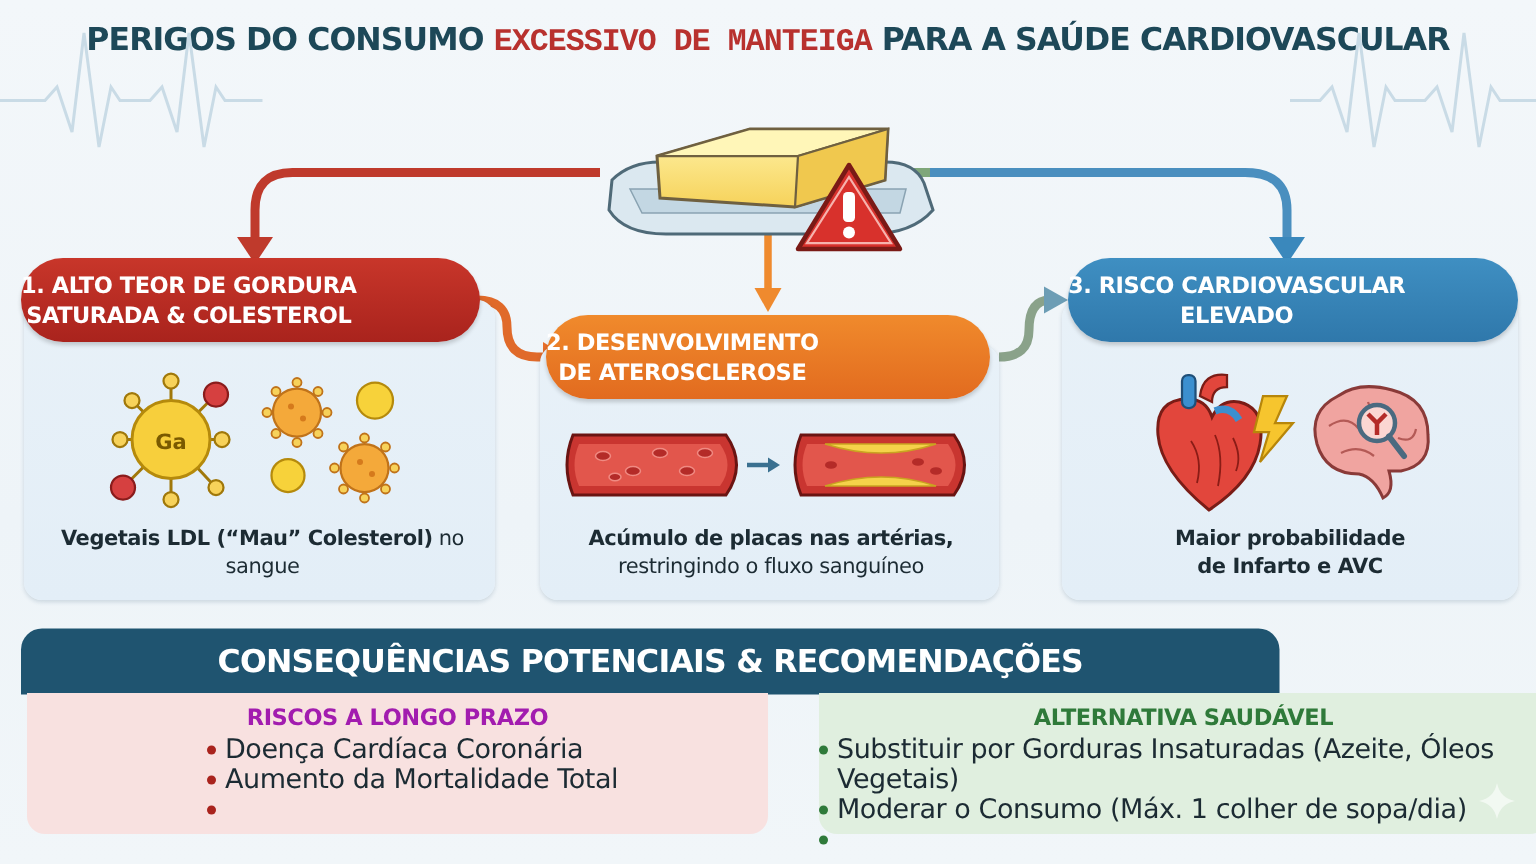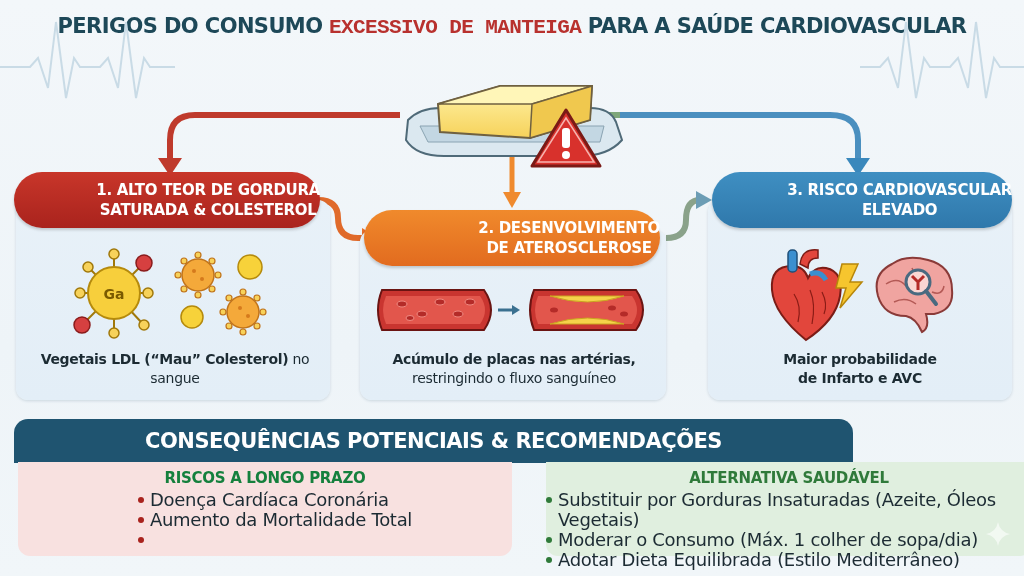--- a/index.html
+++ b/index.html
@@ -20,21 +20,21 @@
   svg.bg { position: absolute; left: 0; top: 0; }
 
   .card {
     position: absolute; border-radius: 12px;
     background: linear-gradient(180deg, #e8f1f8 0%, #e3eef7 100%);
     box-shadow: 0 1px 3px rgba(40,80,110,0.18);
   }
   .pill {
     position: absolute; border-radius: 28px; color: #fff; font-weight: bold;
     text-align: center; font-size: 15px; line-height: 20px; letter-spacing: -0.3px;
-    display: flex; align-items: center; justify-content: flex-end;
+    display: flex; align-items: center; justify-content: flex-start;
     box-shadow: 0 2px 3px rgba(0,0,0,0.18);
   }
   .pill span { display: block; }
   .pill.red { background: linear-gradient(180deg, #c8362a, #a9231d); }
   .pill.orange { background: linear-gradient(180deg, #f08a2c, #e26b1f); }
   .pill.blue { background: linear-gradient(180deg, #3f8fc2, #2f78ab); }
 
   .caption {
     position: absolute; text-align: center; color: #1c2b33;
     font-size: 14px; line-height: 19px; letter-spacing: -0.3px;
@@ -49,21 +49,21 @@
   }
   .panel {
     position: absolute; top: 462px; height: 94px; border-radius: 0 0 12px 12px;
   }
   .panel.red { left: 18px; width: 494px; background: #f8e1e0; }
   .panel.green { left: 522px; width: 486px; background: #e0efdf; margin-left: 24px; }
   .panel h3 {
     text-align: center; font-size: 15px; font-weight: bold; margin-top: 7px;
     letter-spacing: -0.3px;
   }
-  .panel.red h3 { color: #15803d; }
+  .panel.red h3 { color: #a21caf; }
   .panel.green h3 { color: #2f7a3a; }
   .panel ul { list-style: none; margin-top: 3px; }
   .panel li {
     font-size: 18px; line-height: 20px; color: #1c2b33; letter-spacing: -0.3px;
     position: relative; padding-left: 12px;
   }
   .panel li .dot {
     position: absolute; left: 0; top: 7px; width: 6px; height: 6px; border-radius: 50%;
   }
   .panel.red ul { padding-left: 120px; }
@@ -277,19 +277,19 @@
     <li><span class="dot"></span><span>Aumento da Mortalidade Total</span></li>
     <li><span class="dot"></span></li>
   </ul>
 </div>
 
 <div class="panel green">
   <h3>ALTERNATIVA SAUDÁVEL</h3>
   <ul>
     <li><span class="dot"></span><span>Substituir por Gorduras Insaturadas (Azeite, Óleos Vegetais)</span></li>
     <li><span class="dot"></span><span>Moderar o Consumo (Máx. 1 colher de sopa/dia)</span></li>
-    <li><span class="dot"></span><span>Adotar Dieta Equilibrada (Estilo Mediterrâneo)</span></li>
+    <li><span class="dot"></span></li>
   </ul>
 </div>
 
 <svg style="position:absolute; left:984px; top:520px;" width="28" height="28" viewBox="0 0 28 28">
   <path d="M14 2 Q16 12 26 14 Q16 16 14 26 Q12 16 2 14 Q12 12 14 2 Z" fill="#f4faf4" opacity="0.9"></path>
 </svg>
 
 </body></html>

